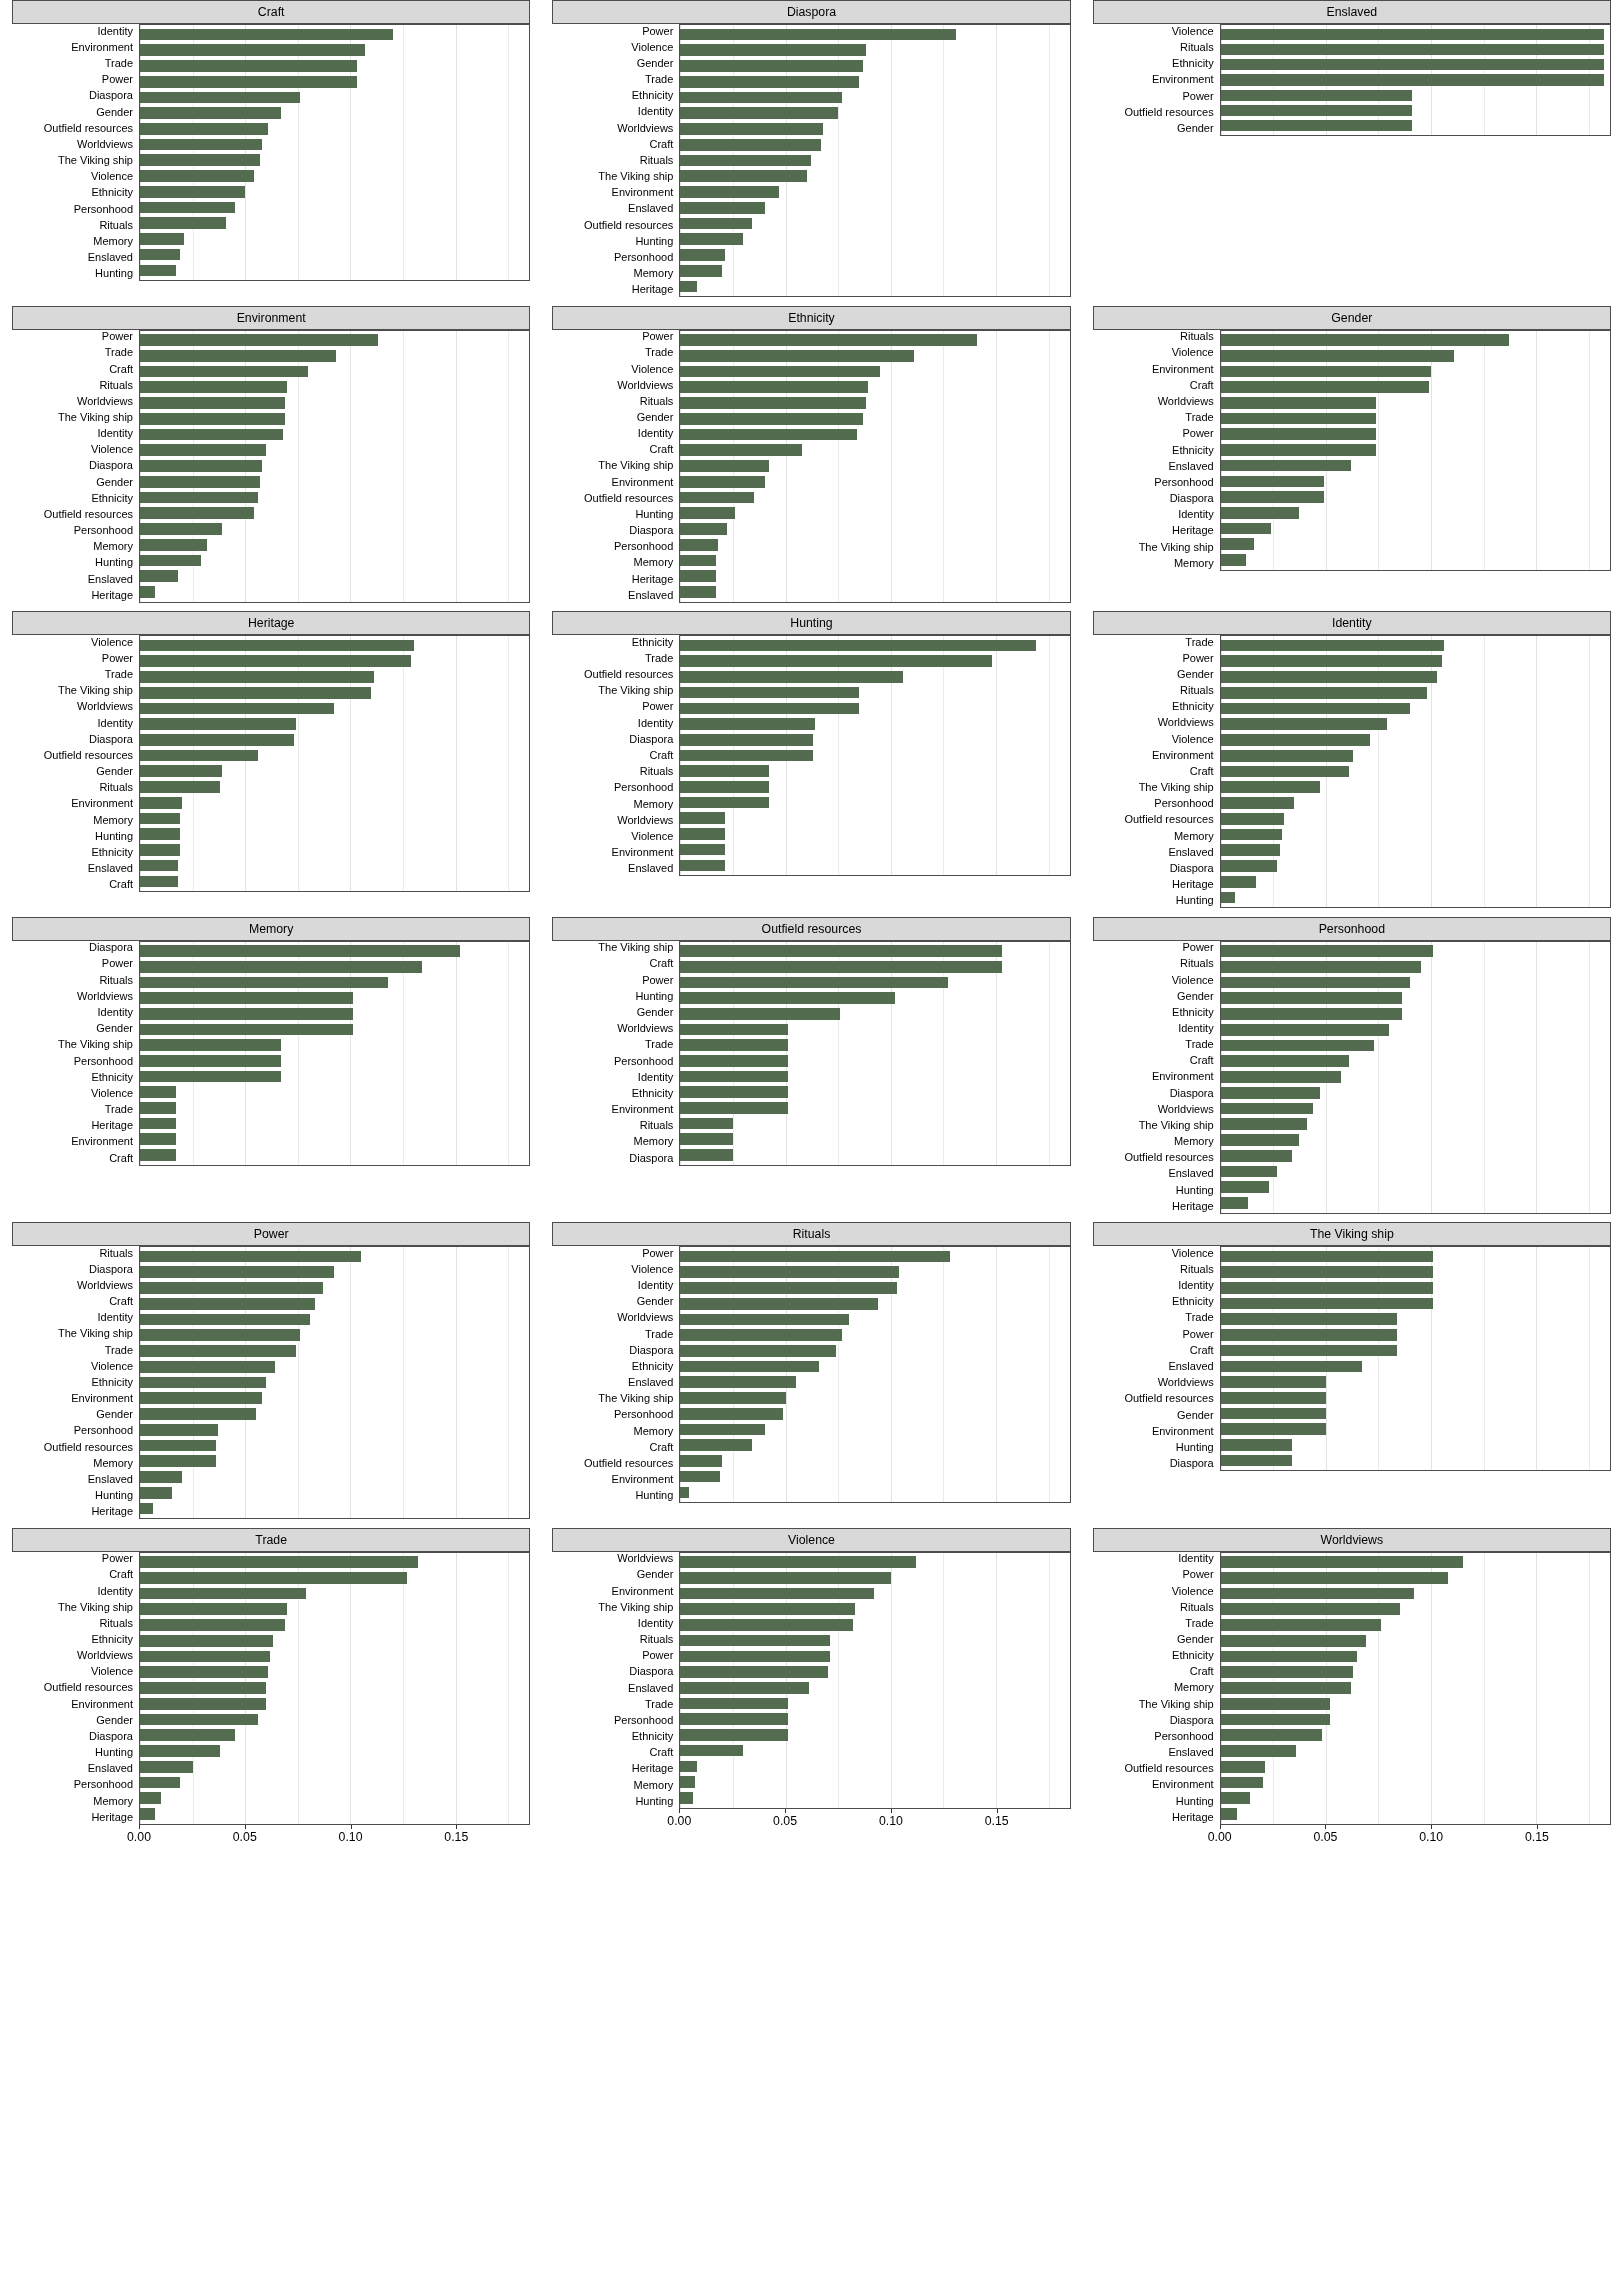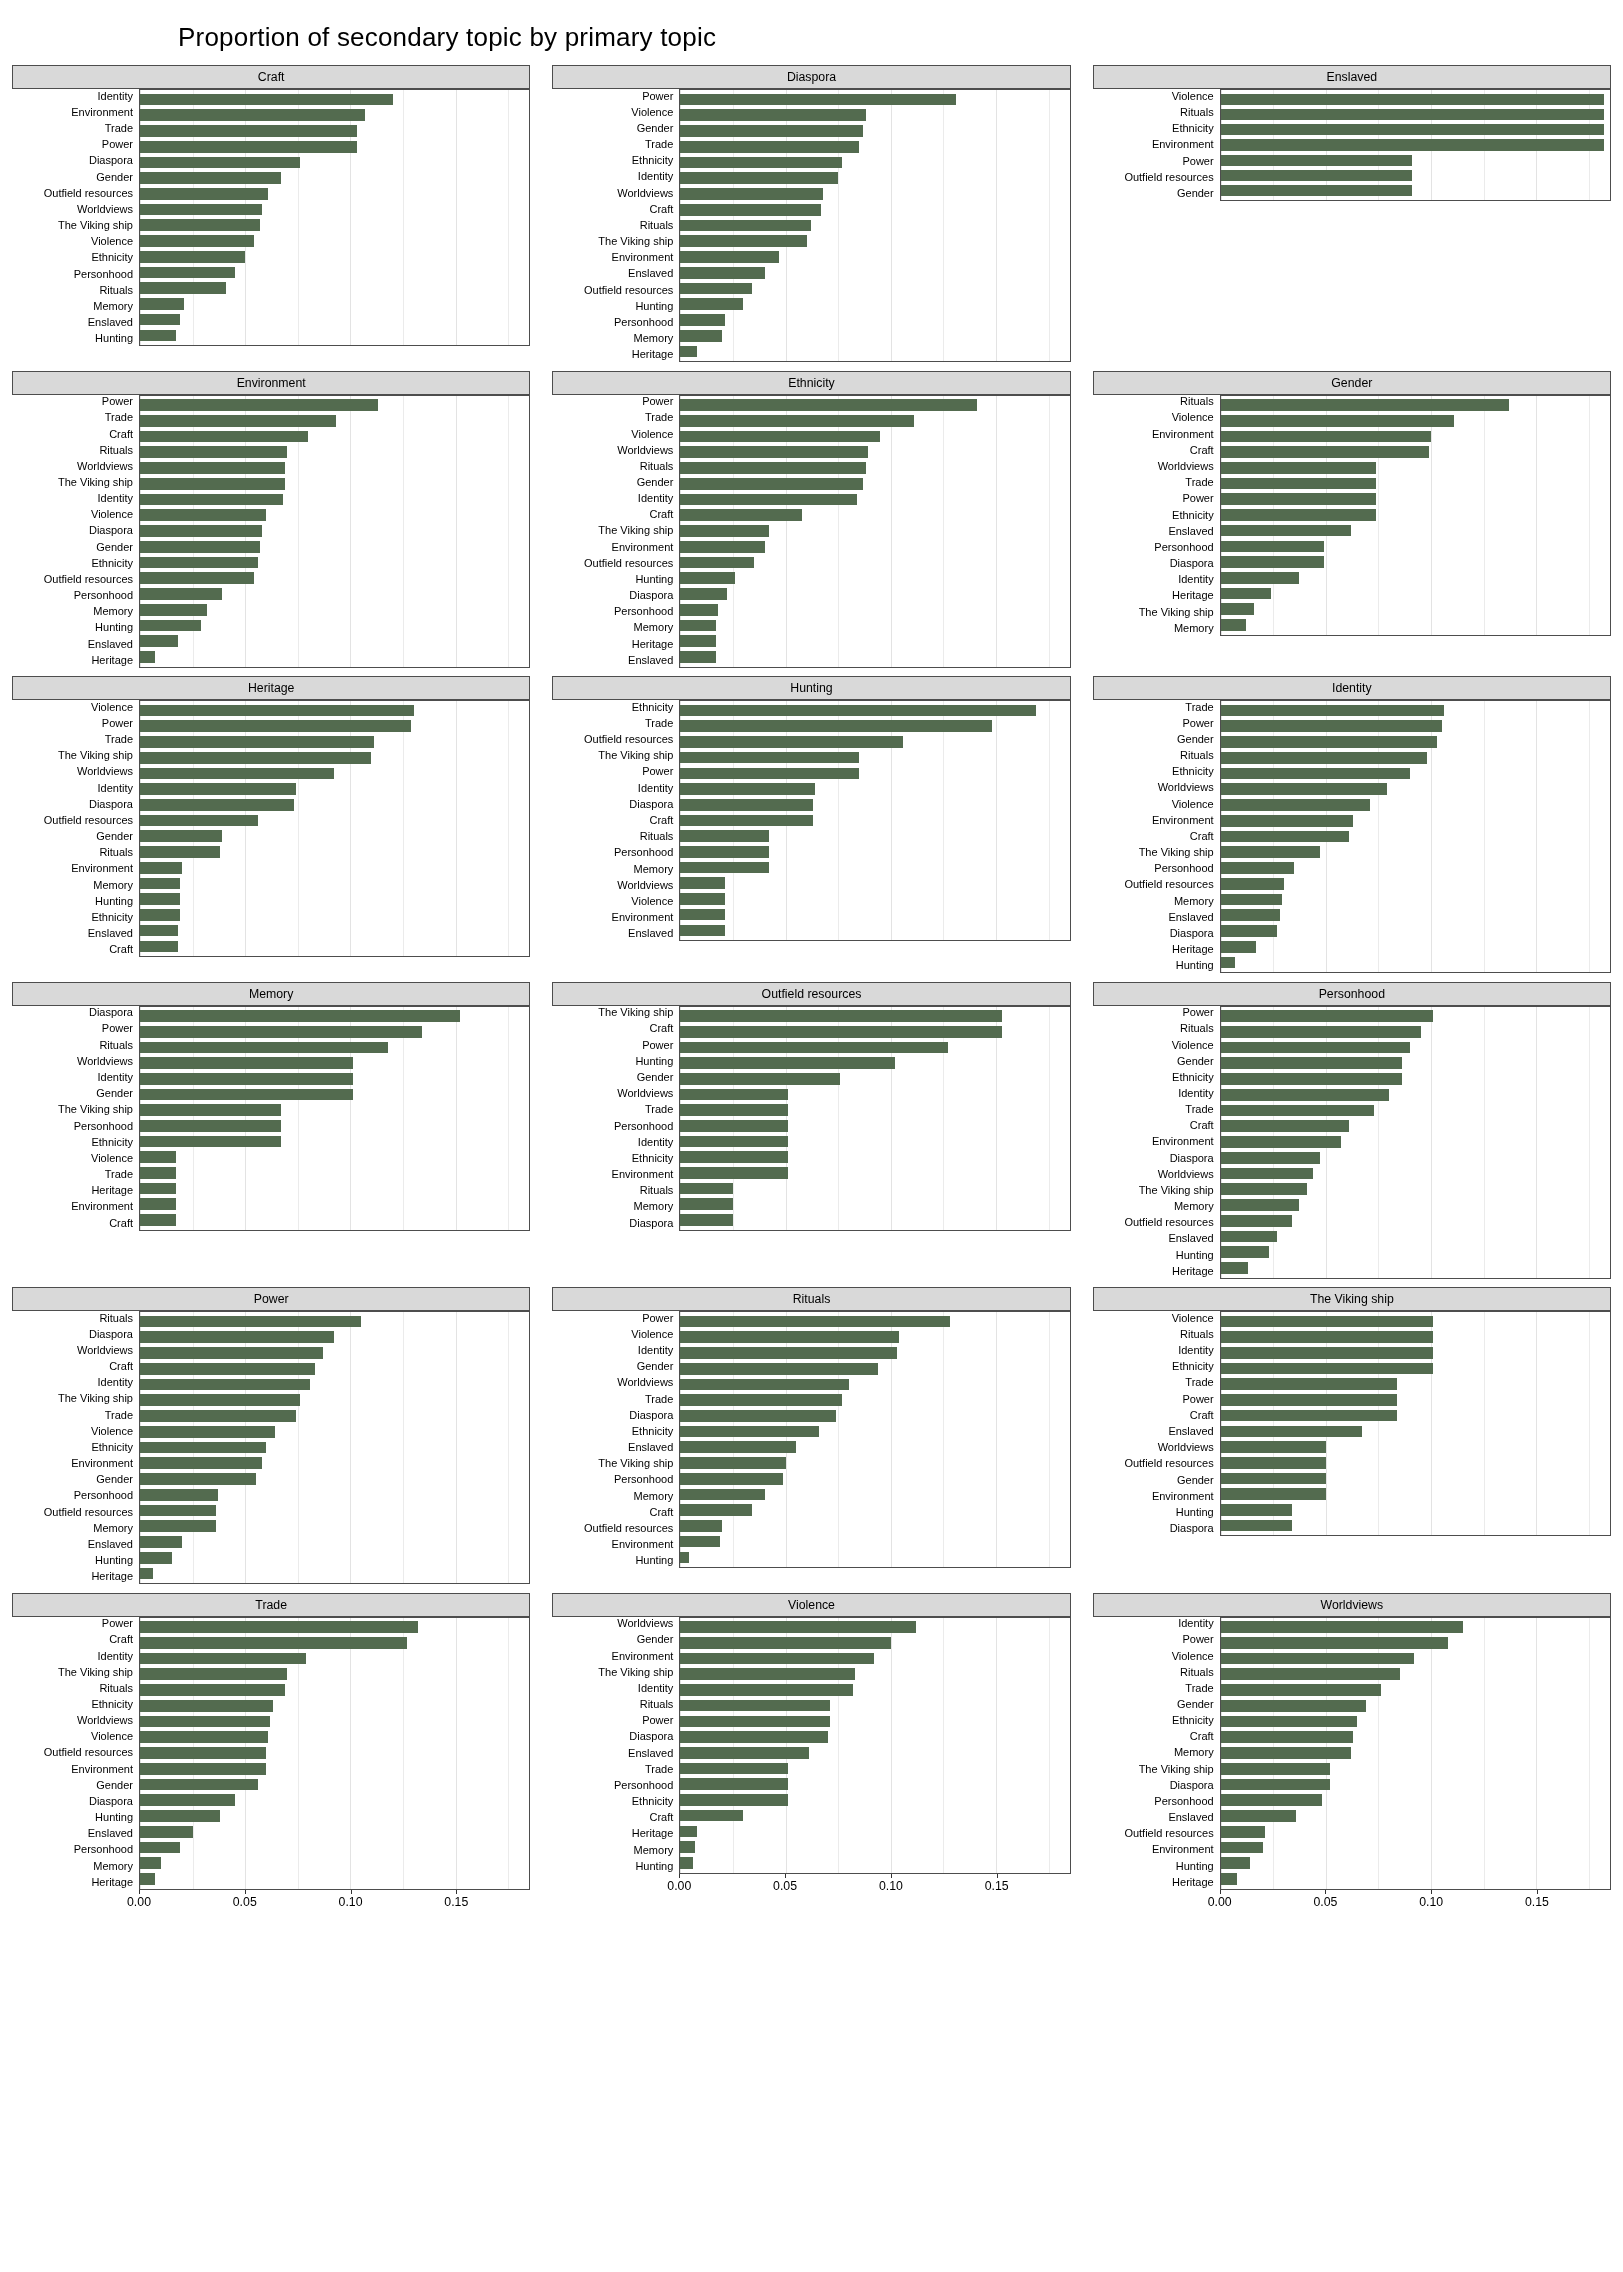--- a/index.html
+++ b/index.html
@@ -22,21 +22,20 @@
   .axis-spacer{width:127px;}
   .axis-ticks{flex:1;position:relative;height:25px;}
   .axis-ticks span{position:absolute;top:5px;transform:translateX(-50%);font-size:12.3px;color:#000;}
   .tickmark{position:absolute;top:0;width:0.8px;height:4.2px;background:#333;}
   .no-axis{height:0px;}
 </style>
 </head>
 <body>
 
 <div id="root">
-  <div class="title">Proportion of secondary topic by primary topic</div>
   <div class="grid" id="grid">
       <div class="panel">
         <div class="strip">Craft</div>
         <div class="panel-body" style="height: 257px;">
           <div class="labels">
             <div>Identity</div>
             <div>Environment</div>
             <div>Trade</div>
             <div>Power</div>
             <div>Diaspora</div>

